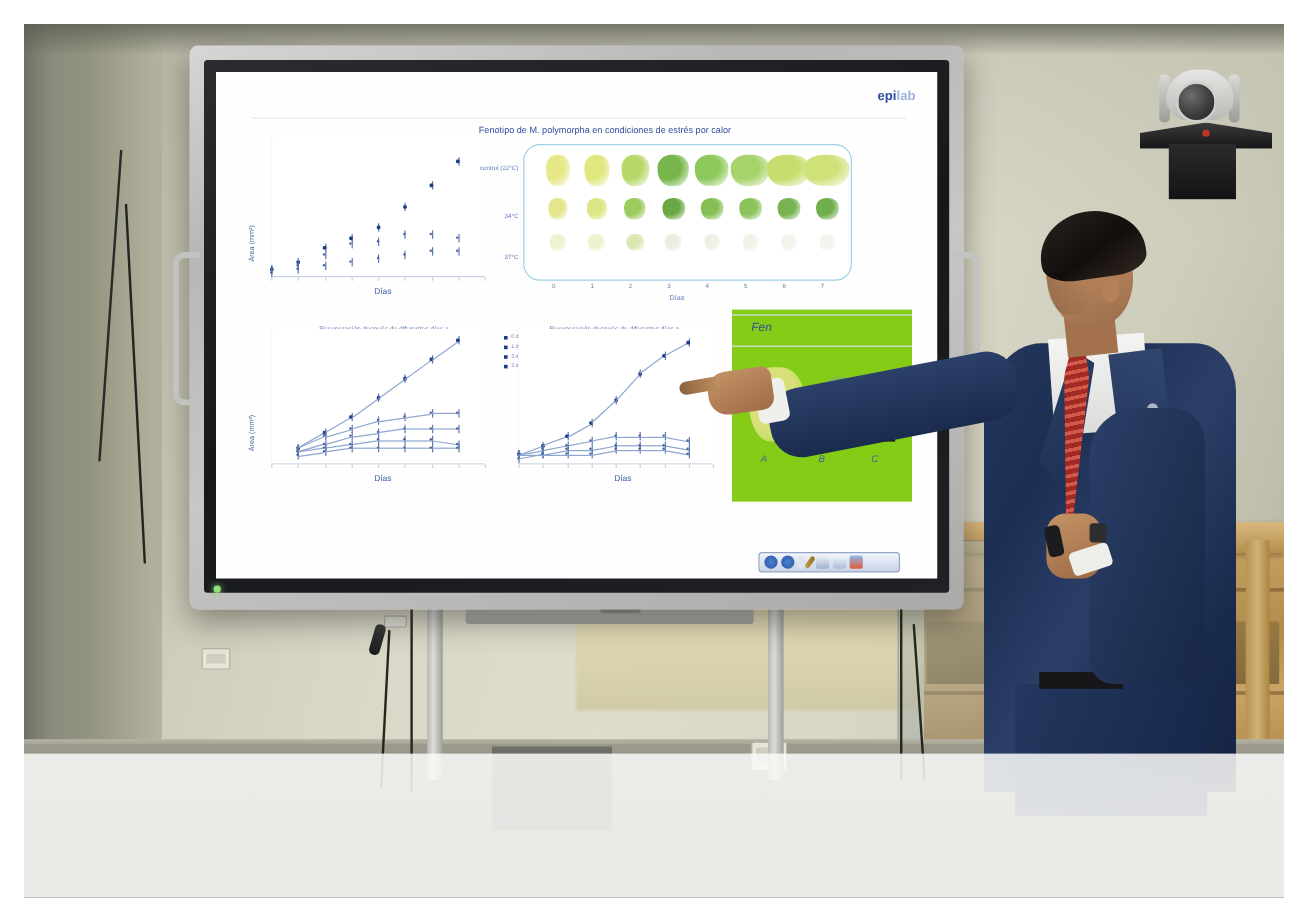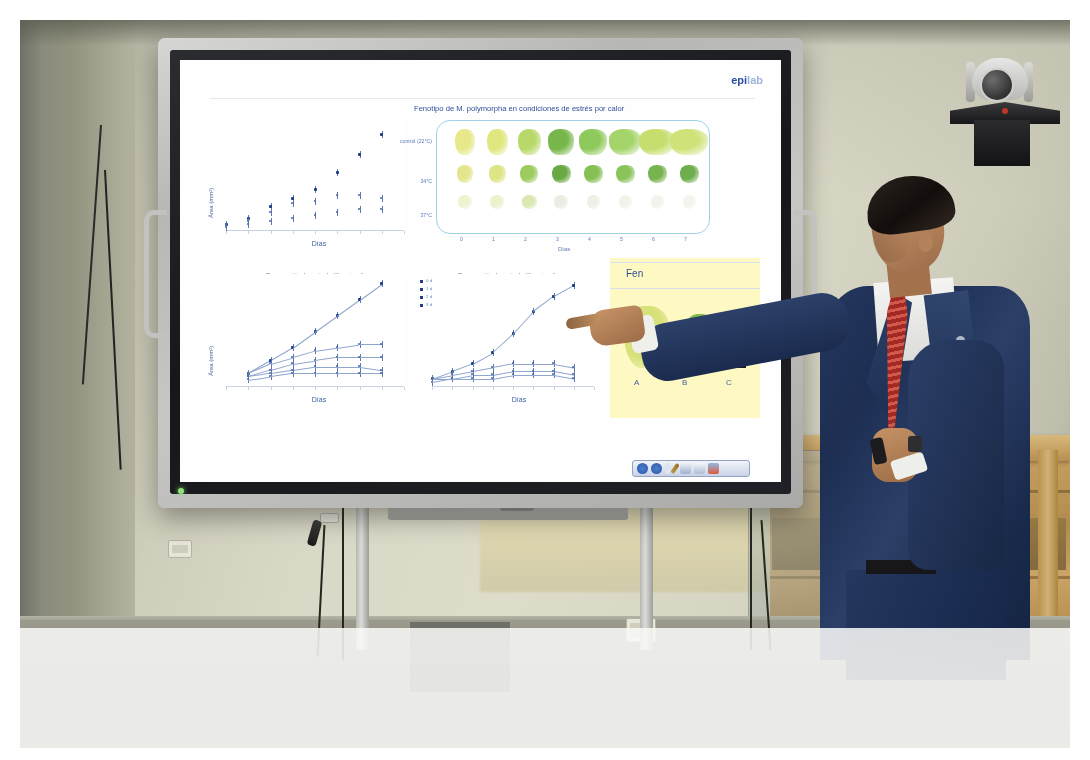--- a/index.html
+++ b/index.html
@@ -243,21 +243,21 @@
   }
   .pheno-rowlab{
     position:absolute;font-size:5.2px;color:#5e7fba;white-space:nowrap;text-align:right;
   }
   .pheno-xlab{position:absolute;font-size:5.2px;color:#5e7fba;}
   .plant{
     position:absolute;border-radius:46% 46% 44% 44%/46%;
   }
 
   
-  .fen-panel{position:absolute;background:#fef9c3;}
+  .fen-panel{position:absolute;background:#84cc16;font-style:italic;}
   .fen-rule{position:absolute;height:1px;background:#d7dfee;}
   .fen-title{position:absolute;font-size:10px;color:#2f4f9a;}
   .fen-lab{position:absolute;font-size:8px;color:#3f62a3;}
   .fen-dash{position:absolute;width:16px;height:2px;background:#1b1b1b;}
 
   
   .ptoolbar{
     position:absolute;left:452px;top:400px;width:118px;height:17px;
     background:linear-gradient(180deg,#f2f4fa,#c9d2e6);
     border:1px solid #93a3c4;border-radius:3px;
@@ -513,21 +513,21 @@
                   <div class="tick" style="left: 66.75px; top: 117px; width: 1px; height: 3px;"></div>
                   <div class="tick" style="left: 89px; top: 117px; width: 1px; height: 3px;"></div>
                   <div class="tick" style="left: 111.25px; top: 117px; width: 1px; height: 3px;"></div>
                   <div class="tick" style="left: 133.5px; top: 117px; width: 1px; height: 3px;"></div>
                   <div class="tick" style="left: 155.75px; top: 117px; width: 1px; height: 3px;"></div>
                   <div class="tick" style="left: 178px; top: 117px; width: 1px; height: 3px;"></div>
                 </div>
           </div>
 
           <div class="panel" style="left:210px;top:44px;width:330px;height:152px">
-            <div class="pheno-title" style="left:24px;top:0px">Fenotipo de M. polymorpha en condiciones de estrés por calor</div>
+            <div class="pheno-title" style="left:9px;top:0px">Fenotipo de M. polymorpha en condiciones de estrés por calor</div>
             <div class="pheno-rowlab" style="left:-18px;top:34px;width:60px">control (22°C)</div>
             <div class="pheno-rowlab" style="left:-18px;top:74px;width:60px">34°C</div>
             <div class="pheno-rowlab" style="left:-18px;top:108px;width:60px">37°C</div>
             <div class="pheno-box" id="phenoBox" style="left:46px;top:16px;width:272px;height:112px">
                   <div class="plant" style="width: 20px; height: 26px; left: 18px; top: 8px; background: radial-gradient(at 30% 40%, rgb(230, 232, 138), rgb(230, 232, 138) 45%, rgba(255, 255, 255, 0.2) 100%); filter: blur(0.3px); border-radius: 44% 44% 40% 40% / 40% 40% 52% 52%;"></div>
                   <div class="plant" style="width: 21px; height: 26px; left: 49.5px; top: 8px; background: radial-gradient(at 30% 40%, rgb(224, 231, 126), rgb(224, 231, 126) 45%, rgba(255, 255, 255, 0.2) 100%); filter: blur(0.3px); border-radius: 44% 44% 40% 40% / 40% 40% 52% 52%;"></div>
                   <div class="plant" style="width: 23px; height: 26px; left: 80.5px; top: 8px; background: radial-gradient(at 30% 40%, rgb(184, 217, 106), rgb(184, 217, 106) 45%, rgba(255, 255, 255, 0.2) 100%); filter: blur(0.3px); border-radius: 44% 44% 40% 40% / 40% 40% 52% 52%;"></div>
                   <div class="plant" style="width: 26px; height: 26px; left: 111px; top: 8px; background: radial-gradient(at 30% 40%, rgb(119, 182, 74), rgb(119, 182, 74) 45%, rgba(255, 255, 255, 0.2) 100%); filter: blur(0.3px); border-radius: 44% 44% 40% 40% / 40% 40% 52% 52%;"></div>
                   <div class="plant" style="width: 28px; height: 26px; left: 142px; top: 8px; background: radial-gradient(at 30% 40%, rgb(142, 201, 91), rgb(142, 201, 91) 45%, rgba(255, 255, 255, 0.2) 100%); filter: blur(0.3px); border-radius: 44% 44% 40% 40% / 40% 40% 52% 52%;"></div>
                   <div class="plant" style="width: 32px; height: 26px; left: 172px; top: 8px; background: radial-gradient(at 30% 40%, rgb(165, 212, 107), rgb(165, 212, 107) 45%, rgba(255, 255, 255, 0.2) 100%); filter: blur(0.3px); border-radius: 44% 44% 40% 40% / 40% 40% 52% 52%;"></div>

